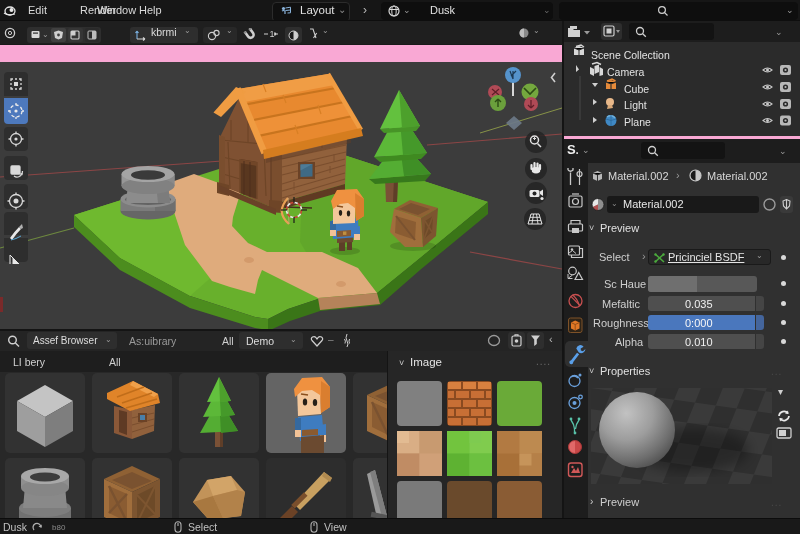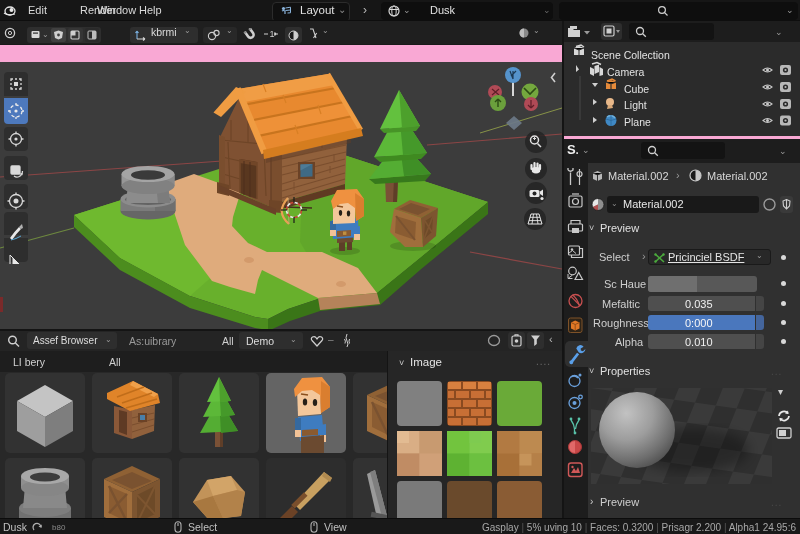--- a/index.html
+++ b/index.html
@@ -896,21 +896,20 @@
   <svg class="abs" style="left:174px;top:2px;" width="8" height="12" viewBox="0 0 8 12">
     <rect x="1" y="0.8" width="6" height="10.4" rx="3" fill="none" stroke="#b0b0b0" stroke-width="1.1"></rect>
     <line x1="4" y1="2" x2="4" y2="5" stroke="#b0b0b0" stroke-width="1.1"></line>
   </svg>
   <div class="txt" style="left:188px;top:2px;color:#c0c0c0;font-size:10.5px;">Select</div>
   <svg class="abs" style="left:310px;top:2px;" width="8" height="12" viewBox="0 0 8 12">
     <rect x="1" y="0.8" width="6" height="10.4" rx="3" fill="none" stroke="#b0b0b0" stroke-width="1.1"></rect>
     <line x1="4" y1="2" x2="4" y2="5" stroke="#b0b0b0" stroke-width="1.1"></line>
   </svg>
   <div class="txt" style="left:324px;top:2px;color:#c0c0c0;font-size:10.5px;">View</div>
-  <div class="txt" style="right:4px;top:2.5px;color:#a8a8a8;font-size:10px;">Gasplay <span style="color:#555;">|</span> 5% uving 10 <span style="color:#555;">|</span> Faces: 0.3200 <span style="color:#555;">|</span> Prisagr 2.200 <span style="color:#555;">|</span> Alpha1 24.95:6</div>
 </div>
 
 <div class="abs" style="left:562px;top:21px;width:2px;height:497px;background:#141414;"></div>
 <div class="abs" style="left:0;top:329px;width:562px;height:1.5px;background:#141414;"></div>
 <div class="abs" style="left:386.5px;top:351px;width:1.5px;height:167px;background:#141414;"></div>
 <div class="abs" style="left:0;top:20px;width:800px;height:1px;background:#0e0e0e;"></div>
 <div class="abs" style="left:0;top:43.5px;width:563px;height:1px;background:#1a1a1a;"></div>
 
 </div>
 

